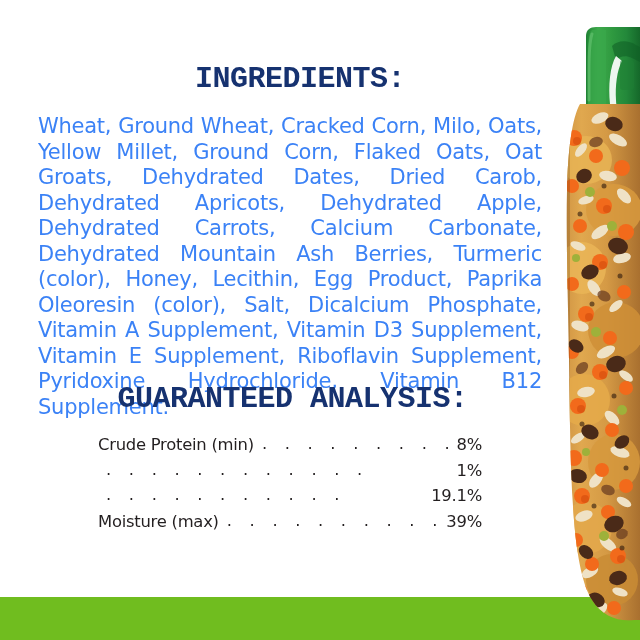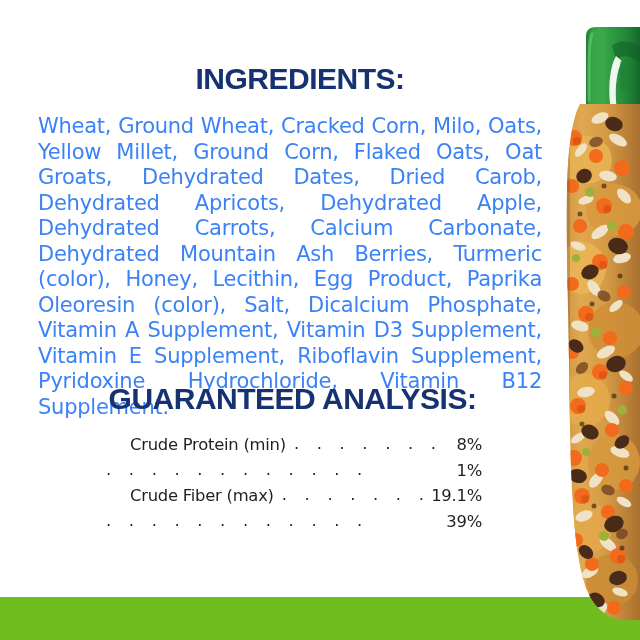--- a/index.html
+++ b/index.html
@@ -13,21 +13,21 @@
   .page{
     position:absolute;inset:0;
     width:640px;height:640px;
     background:#ffffff;
     overflow:hidden;
   }
 
   
   .heading{
     position:absolute;
-    font-family:Liberation Sans, sans-serif;
+    font-family:Liberation Mono, monospace;
     font-weight:bold;
     letter-spacing:-0.5px;
     color:#163270;
     white-space:nowrap;
     text-align:center;
   }
   #ingredients-heading{
     left:0;top:62px;width:600px;
     font-size:30px;
     line-height:34px;
@@ -61,21 +61,21 @@
   }
   .ga-row{
     display:flex;
     align-items:baseline;
     font-family:"DejaVu Sans","Liberation Sans",sans-serif;
     font-size:16.4px;
     line-height:25.5px;
     color:#231f20;
     letter-spacing:-0.25px;
   }
-  .ga-label{white-space:nowrap;margin-left:32px;}
+  .ga-label{white-space:nowrap;}
   .ga-dots{
     flex:1 1 auto;
     overflow:hidden;
     white-space:nowrap;
     margin:0 4px 0 8px;
     color:#231f20;
     letter-spacing:6.2px;
     font-size:16.4px;
     text-align:left;
     transform:translateY(-1px);
@@ -116,26 +116,26 @@
       <span class="ga-dots">. . . . . . . . . . .</span>
       <span class="ga-value">8%</span>
     </div>
 
     <div class="ga-row">
       <span class="ga-dots">. . . . . . . . . . . .</span>
       <span class="ga-value">1%</span>
     </div>
 
     <div class="ga-row">
-      <span class="ga-label">Crude Fiber (max)</span>
       <span class="ga-dots">. . . . . . . . . . .</span>
       <span class="ga-value">19.1%</span>
     </div>
 
     <div class="ga-row">
+      <span class="ga-label">Moisture (max)</span>
       <span class="ga-dots">. . . . . . . . . . . .</span>
       <span class="ga-value">39%</span>
     </div>
 
   </div>
 
   <div id="bottom-bar"></div>
 
   <div id="product-image">
     <svg width="84" height="640" viewBox="0 0 84 640" xmlns="http://www.w3.org/2000/svg">

